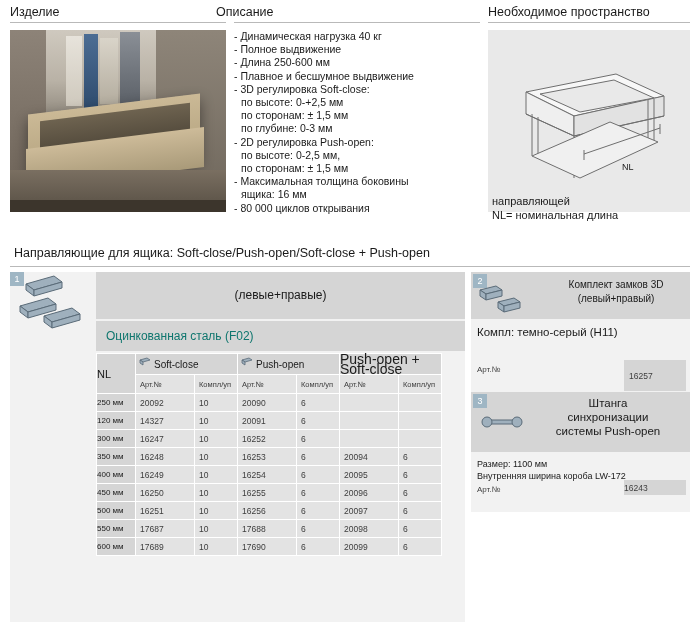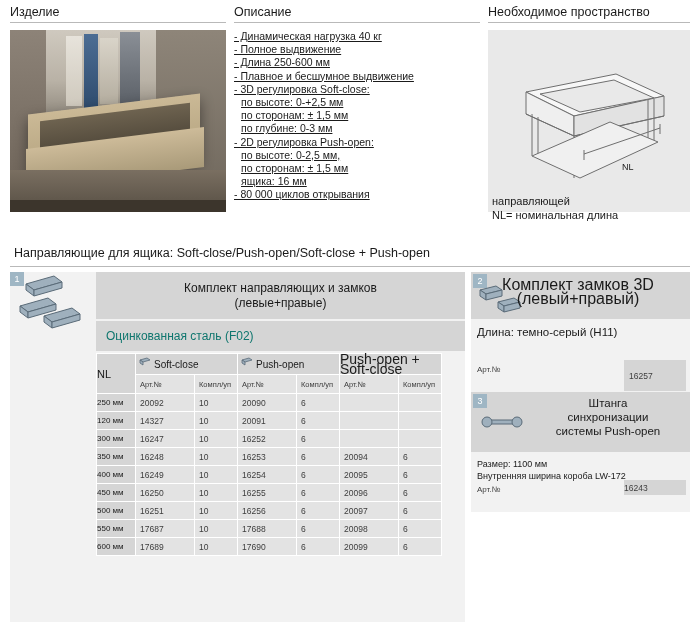--- a/index.html
+++ b/index.html
@@ -35,21 +35,21 @@
     color: #1a1a1a;
     top: 5px;
   }
   .hdr-rule {
     position: absolute;
     top: 22px;
     height: 1px;
     background: #b9b9b9;
   }
   #hdr1 { left: 10px; }
-  #hdr2 { left: 234px; text-align: right; }
+  #hdr2 { left: 216px; text-align: right; }
   #hdr3 { left: 488px; }
   #rule1 { left: 10px; width: 216px; }
   #rule2 { left: 234px; width: 246px; }
   #rule3 { left: 488px; width: 202px; }
 
   
   .photo {
     position: absolute;
     left: 10px;
     top: 30px;
@@ -113,21 +113,20 @@
 
   
   .desc {
     position: absolute;
     left: 234px;
     top: 30px;
     width: 250px;
     font-size: 10.5px;
     line-height: 13.2px;
     color: #1a1a1a;
-    text-decoration: underline;
   }
   .desc .li { white-space: nowrap; }
   .desc .sub { padding-left: 7px; }
 
   
   .drawing {
     position: absolute;
     left: 488px;
     top: 30px;
     width: 202px;
@@ -287,24 +286,24 @@
     background: #f2f2f2;
   }
   .rb1-head {
     position: absolute;
     left: 471px; top: 272px;
     width: 219px; height: 47px;
     background: #d5d5d5;
   }
   .rb1-title {
     position: absolute;
-    left: 500px; top: 278px;
+    left: 538px; top: 278px;
     width: 156px;
     text-align: center;
-    font-size: 16px;
+    font-size: 10px;
     line-height: 14px;
     color: #1a1a1a;
   }
   .rb1-color {
     position: absolute;
     left: 477px; top: 326px;
     font-size: 11.5px;
     color: #1a1a1a;
   }
   .rb1-artlabel {
@@ -403,20 +402,21 @@
     <div class="li">- Полное выдвижение</div>
     <div class="li">- Длина 250-600 мм</div>
     <div class="li">- Плавное и бесшумное выдвижение</div>
     <div class="li">- 3D регулировка Soft-close:</div>
     <div class="li sub">по высоте: 0-+2,5 мм</div>
     <div class="li sub">по сторонам: ± 1,5 мм</div>
     <div class="li sub">по глубине: 0-3 мм</div>
     <div class="li">- 2D регулировка Push-open:</div>
     <div class="li sub">по высоте: 0-2,5 мм,</div>
     <div class="li sub">по сторонам: ± 1,5 мм</div>
+    <div class="li">- Максимальная толщина боковины</div>
     <div class="li sub">ящика: 16 мм</div>
     <div class="li">- 80 000 циклов открывания</div>
   </div>
 
   <div class="drawing">
     <svg width="202" height="182" viewBox="0 0 202 182">
 
       <g fill="none" stroke="#6f6f6f" stroke-width="1">
 
         <polygon points="38,62 128,44 176,66 86,86" fill="#f7f7f7"></polygon>
@@ -473,21 +473,20 @@
         <polygon points="18,40 46,32 46,38 18,46"></polygon>
         <polygon points="34,44 62,36 70,42 42,50"></polygon>
         <polygon points="34,44 42,50 42,56 34,50"></polygon>
         <polygon points="42,50 70,42 70,48 42,56"></polygon>
       </g>
     </svg>
   </div>
 
   <div class="tbl-head">
     <div>
-      <div>Комплект направляющих и замков</div>
       <div>(левые+правые)</div>
     </div>
   </div>
   <div class="tbl-sub">Оцинкованная сталь (F02)</div>
 
   <table class="main">
     <tbody>
         <tr>
       <th class="nl-head w-nl" rowspan="2">NL</th>
       <th class="grp-head" colspan="2">
@@ -616,21 +615,21 @@
       <polygon points="10,12 26,8 26,14 10,18"></polygon>
       <polygon points="22,20 38,16 44,20 28,24"></polygon>
       <polygon points="22,20 28,24 28,30 22,26"></polygon>
       <polygon points="28,24 44,20 44,26 28,30"></polygon>
     </g>
   </svg>
   <div class="rb1-title">
     <div>Комплект замков 3D</div>
     <div>(левый+правый)</div>
   </div>
-  <div class="rb1-color">Длина: темно-серый (Н11)</div>
+  <div class="rb1-color">Компл: темно-серый (Н11)</div>
   <div class="rb1-artlabel">Арт.№</div>
   <div class="rb1-artval">16257</div>
 
   <div class="right-block-2"></div>
   <div class="rb2-head"></div>
   <div class="badge" style="left:473px; top:394px;">3</div>
   <svg style="position:absolute; left:480px; top:410px;" width="44" height="26" viewBox="0 0 44 26">
     <g stroke="#5a6b78" stroke-width="1" fill="#9fb0bd">
       <rect x="8" y="10" width="28" height="4"></rect>
       <circle cx="7" cy="12" r="5"></circle>

